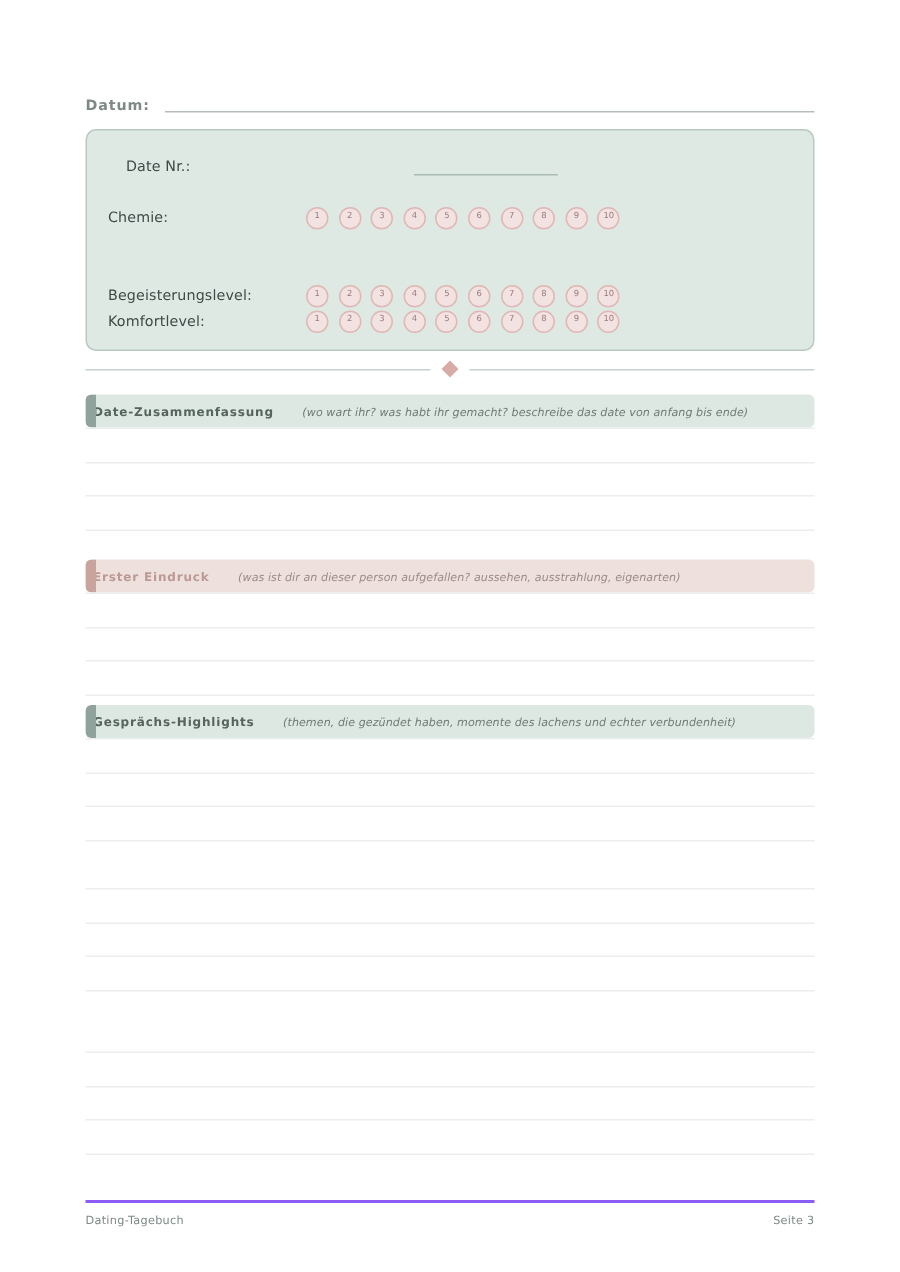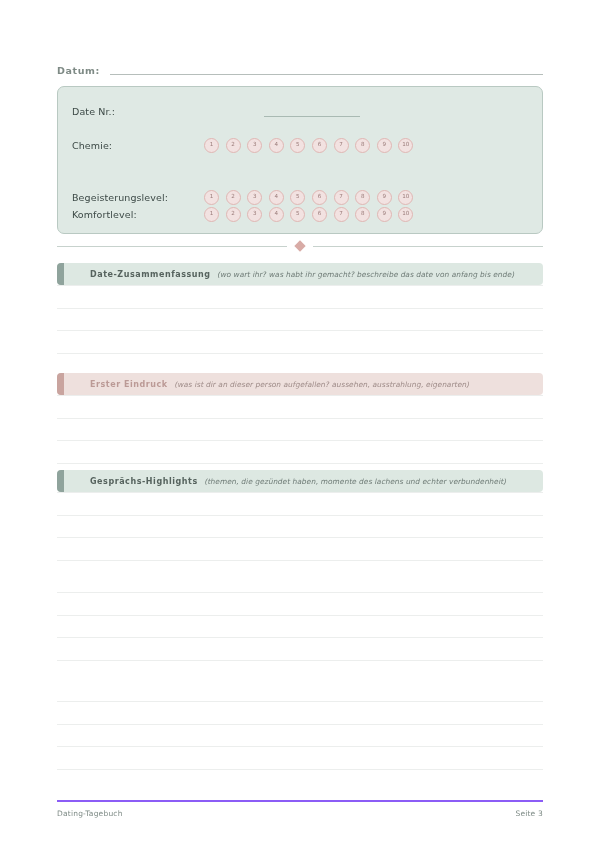--- a/index.html
+++ b/index.html
@@ -63,21 +63,21 @@
     border-radius: 7px;
   }
   .panel-row {
     position: absolute;
     left: 0;
     width: 100%;
     height: 22px;
     display: flex;
     align-items: center;
   }
-  .panel-row.r0 { top: 13px; }
+  .panel-row.r0 { top: 13px; margin-left: 12px; }
   .panel-row.r1 { top: 47px; }
   .panel-row.r2 { top: 99px; }
   .panel-row.r3 { top: 116px; }
 
   .panel-label {
     position: absolute;
     left: 14px;
     font-size: 9.5px;
     color: #3d4a47;
     white-space: nowrap;
@@ -142,23 +142,24 @@
     position: absolute;
     left: 57px;
     width: 486px;
   }
   .sec-head {
     position: relative;
     height: 22px;
     border-radius: 4px;
     display: flex;
     align-items: center;
-    padding-left: 33px;
+    padding-left: 5px;
     box-sizing: border-box;
     overflow: hidden;
+    gap: 12px;
   }
   .sec-tab {
     position: absolute;
     left: 0;
     top: 0;
     bottom: 0;
     width: 7px;
     border-radius: 2px 0 0 2px;
   }
   .sec-title {

